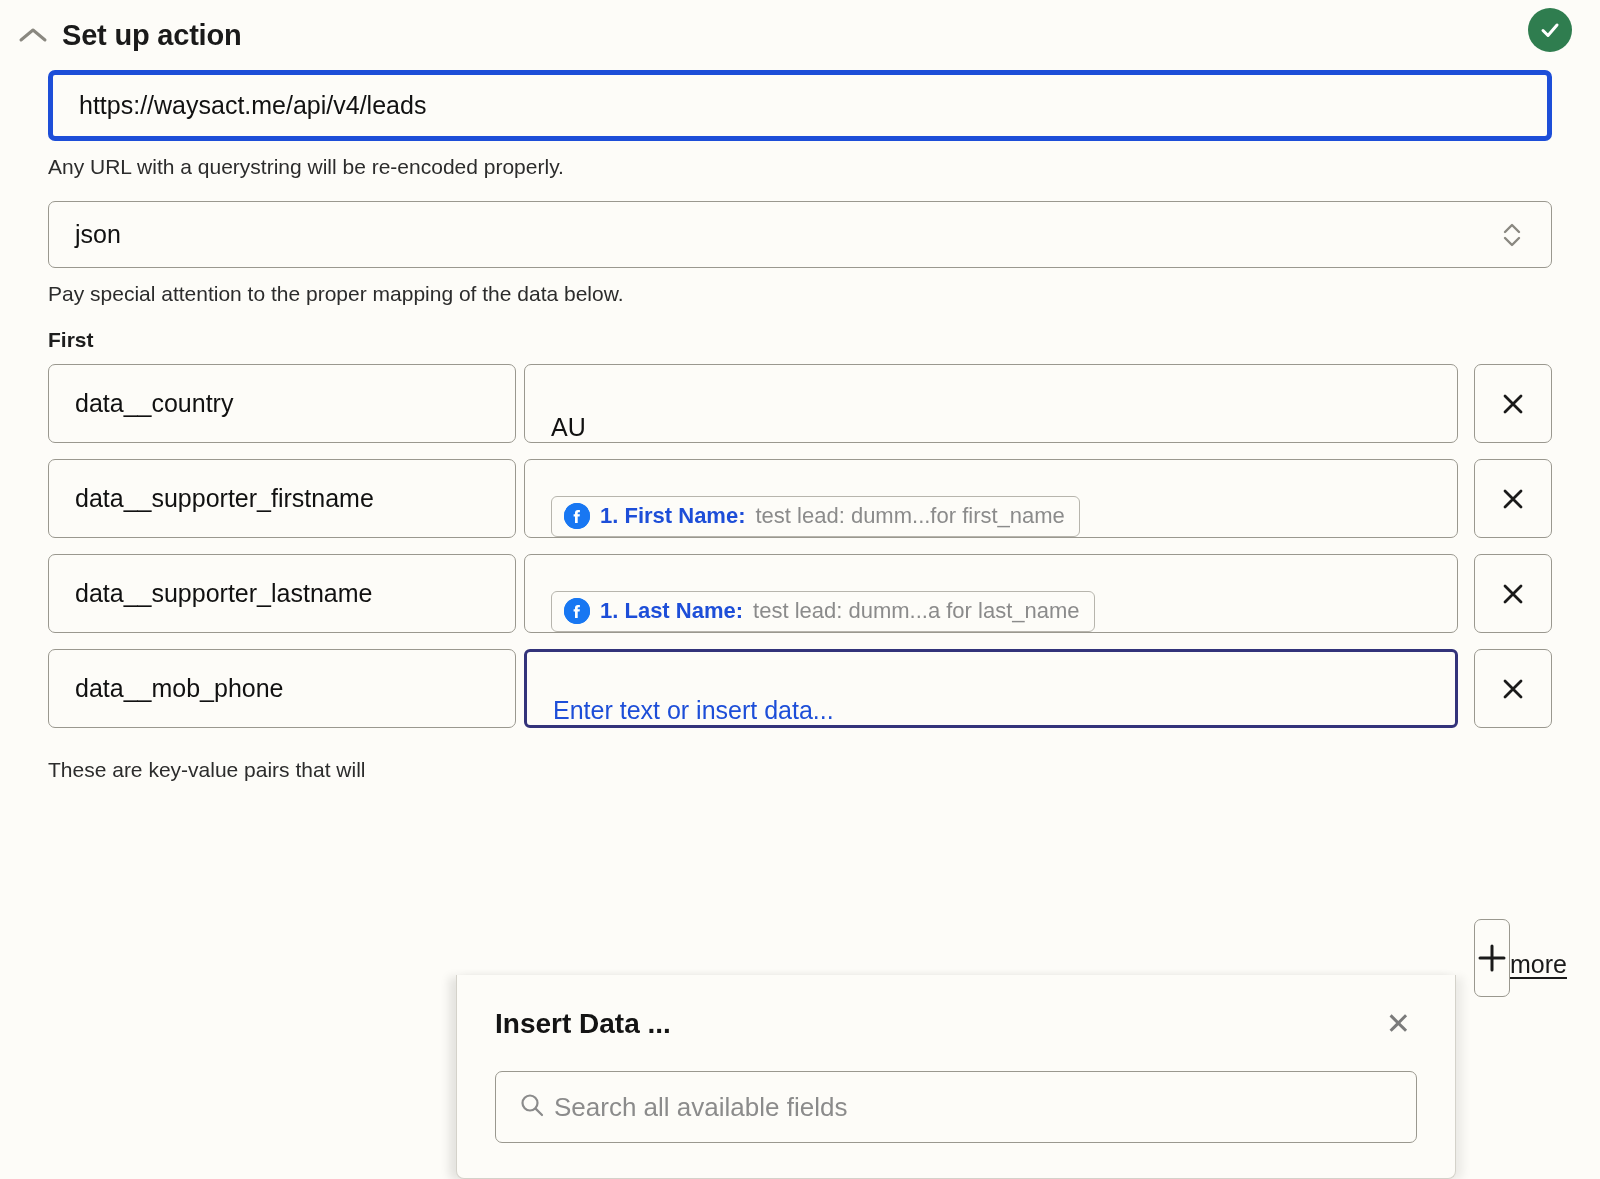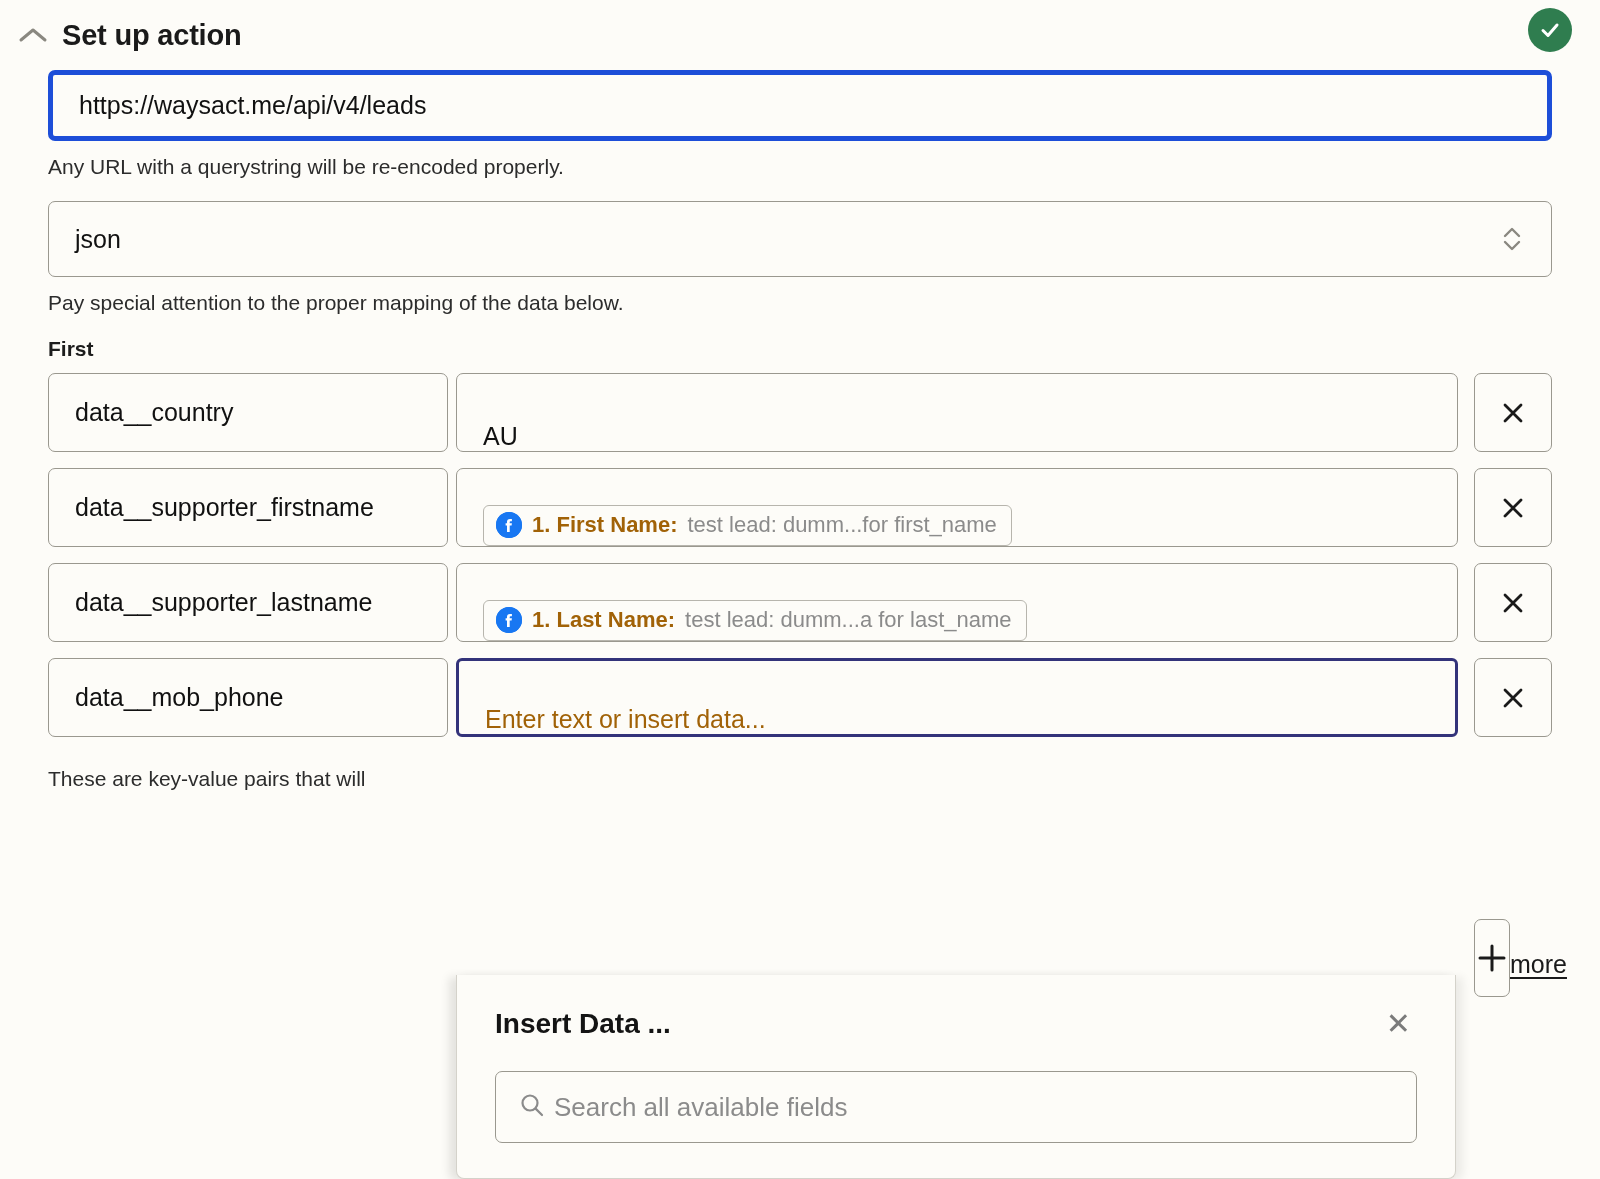--- a/index.html
+++ b/index.html
@@ -58,21 +58,21 @@
     border: 5px solid #1d4ed8;
     border-radius: 7px;
     background: #fdfcf8;
     display: flex; align-items: center;
     padding: 0 26px;
     font-size: 25px; color: #111;
   }
   .select-input {
     position: relative;
     margin: 0 48px;
-    height: 76px;
+    height: 67px;
     border: 1px solid #9a988f;
     border-radius: 7px;
     background: #fdfcf8;
     display: flex; align-items: center;
     padding: 0 26px;
     font-size: 25px; color: #111;
   }
   .select-caret {
     position: absolute; right: 28px; top: 50%; transform: translateY(-50%);
     width: 22px; height: 30px;
@@ -86,21 +86,21 @@
     margin: 0 0 12px 48px;
   }
   .rows { position: relative; margin: 0; }
   .data-row {
     display: flex; align-items: stretch;
     margin: 0 0 16px 0;
     padding: 0 48px;
     gap: 8px;
   }
   .key-box {
-    width: 400px; flex: none;
+    width: 468px; flex: none;
     height: 79px;
     border: 1px solid #9a988f;
     border-radius: 7px;
     background: #fdfcf8;
     display: flex; align-items: center;
     padding: 16px 26px;
     overflow: hidden;
   }
   .key-box .key-text {
     font-size: 25px; color: #111;
@@ -114,37 +114,37 @@
     background: #fdfcf8;
     display: flex; align-items: flex-end;
     padding: 0 26px;
     overflow: hidden;
   }
   .val-box.focused {
     border: 3px solid #33337a;
     border-radius: 6px;
   }
   .val-box .plain-val { font-size: 25px; color: #111; }
-  .val-box .placeholder { font-size: 25px; color: #a16207; }
+  .val-box .placeholder { font-size: 25px; color: #1d4ed8; }
 
   .chip {
     display: inline-flex; align-items: center; gap: 10px;
     border: 1px solid #b7b5ad;
     border-radius: 6px;
     background: #fdfcf8;
     padding: 6px 14px 7px 12px;
     max-width: 100%;
   }
   .chip .fb {
     width: 26px; height: 26px; border-radius: 50%;
     background: #1877f2; flex: none;
     display: flex; align-items: center; justify-content: center;
   }
   .chip .chip-label {
-    font-size: 22px; font-weight: bold; color: #a16207; white-space: nowrap;
+    font-size: 22px; font-weight: bold; color: #1d4ed8; white-space: nowrap;
   }
   .chip .chip-sample {
     font-size: 22px; color: #8b8b8b; white-space: nowrap;
   }
 
   .sq-btn {
     width: 78px; height: 79px; flex: none;
     border: 1px solid #9a988f;
     border-radius: 7px;
     background: #fdfcf8;

